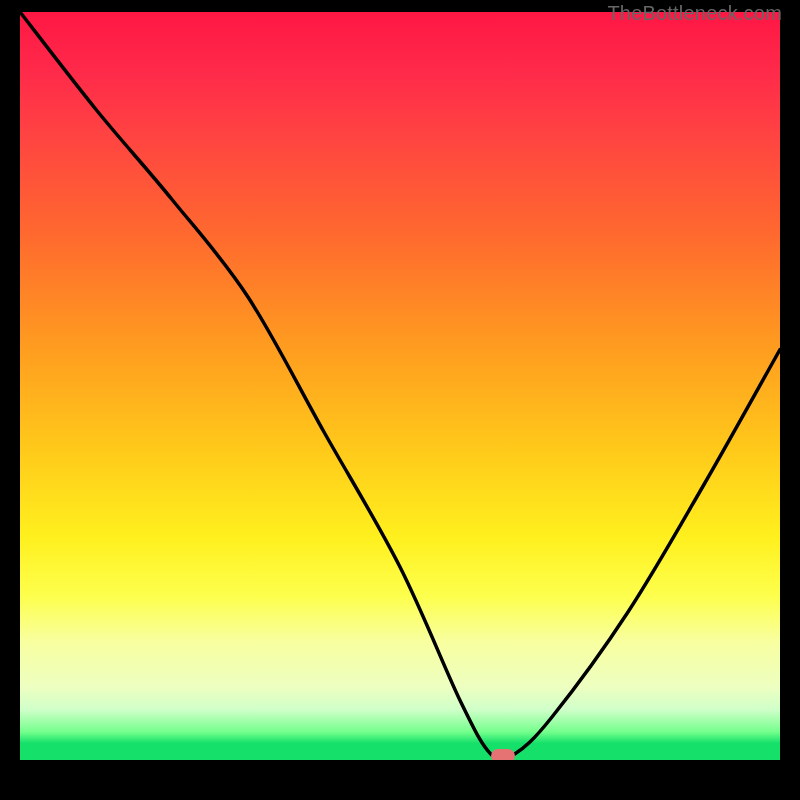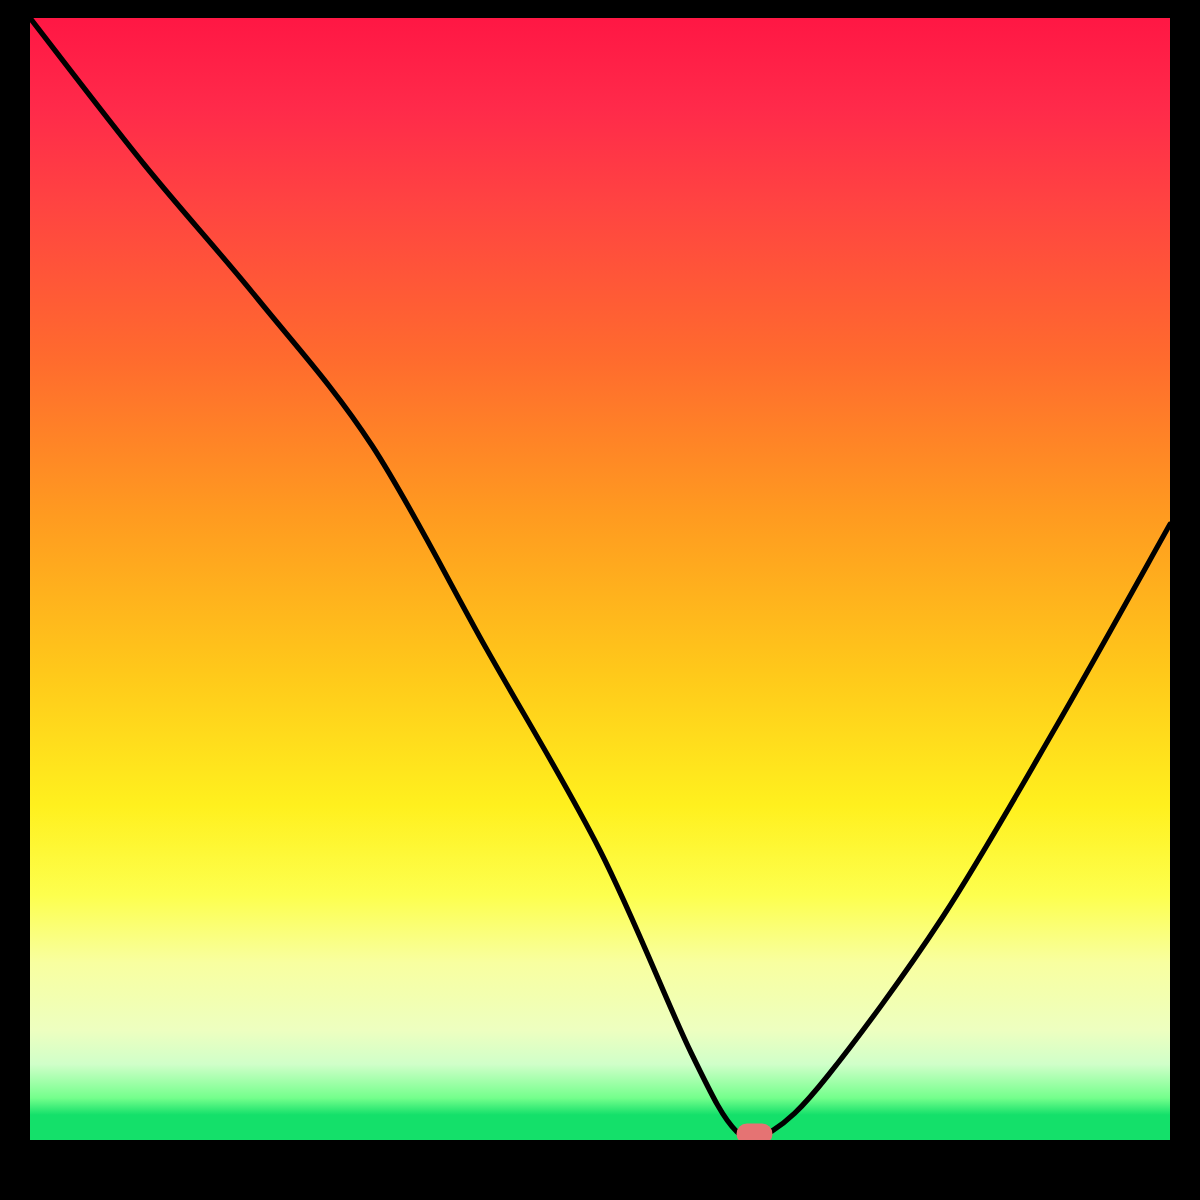--- a/index.html
+++ b/index.html
@@ -95,13 +95,14 @@
 
     <svg class="curve" viewBox="0 0 760 750" preserveAspectRatio="none">
       <path d="M 0,0 C 12.666666666666666,16.25 50.66666666666667,66.25 76,97.5 C 101.33333333333333,128.75 126.66666666666667,156.25 152,187.5 C 177.33333333333334,218.75 202.66666666666666,246.25 228,285 C 253.33333333333334,323.75 278.6666666666667,375 304,420 C 329.3333333333333,465 357.2,510 380,555 C 402.8,600 425.59999999999997,658.75 440.79999999999995,690 C 455.99999999999994,721.25 462.3333333333333,733.75 471.2,742.5 C 480.06666666666666,751.25 483.8666666666667,748.75 494,742.5 C 504.1333333333333,736.25 513,728.75 532,705 C 551,681.25 582.6666666666666,638.75 608,600 C 633.3333333333334,561.25 658.6666666666666,516.25 684,472.5 C 709.3333333333334,428.75 747.3333333333334,359.99999999999994 760,337.49999999999994"></path>
     </svg>
 
     <div class="marker" style="left:482.6px; top:744px; background:#e57373;"></div>
   </div>
 
   <div class="x-axis"></div>
 
+  <div class="watermark">TheBottleneck.com</div>
 </div>
 
 </body></html>

